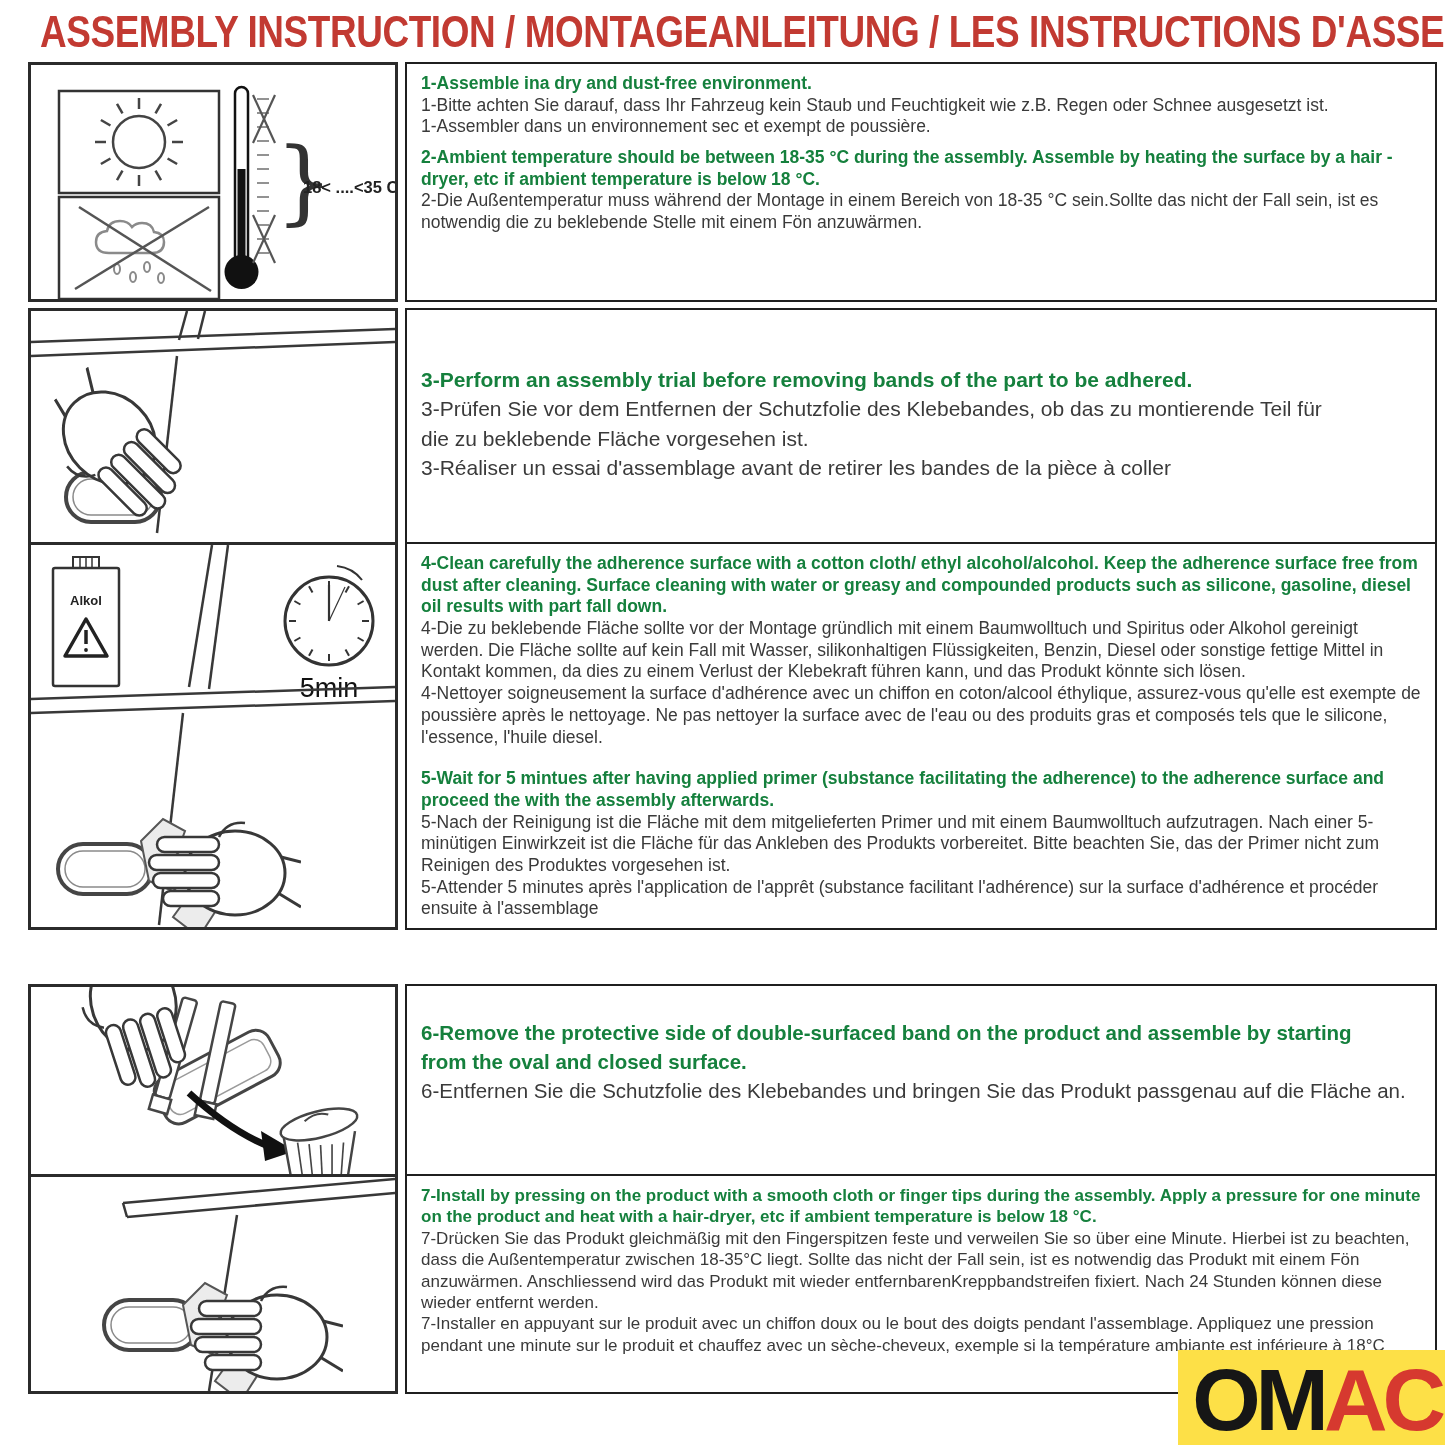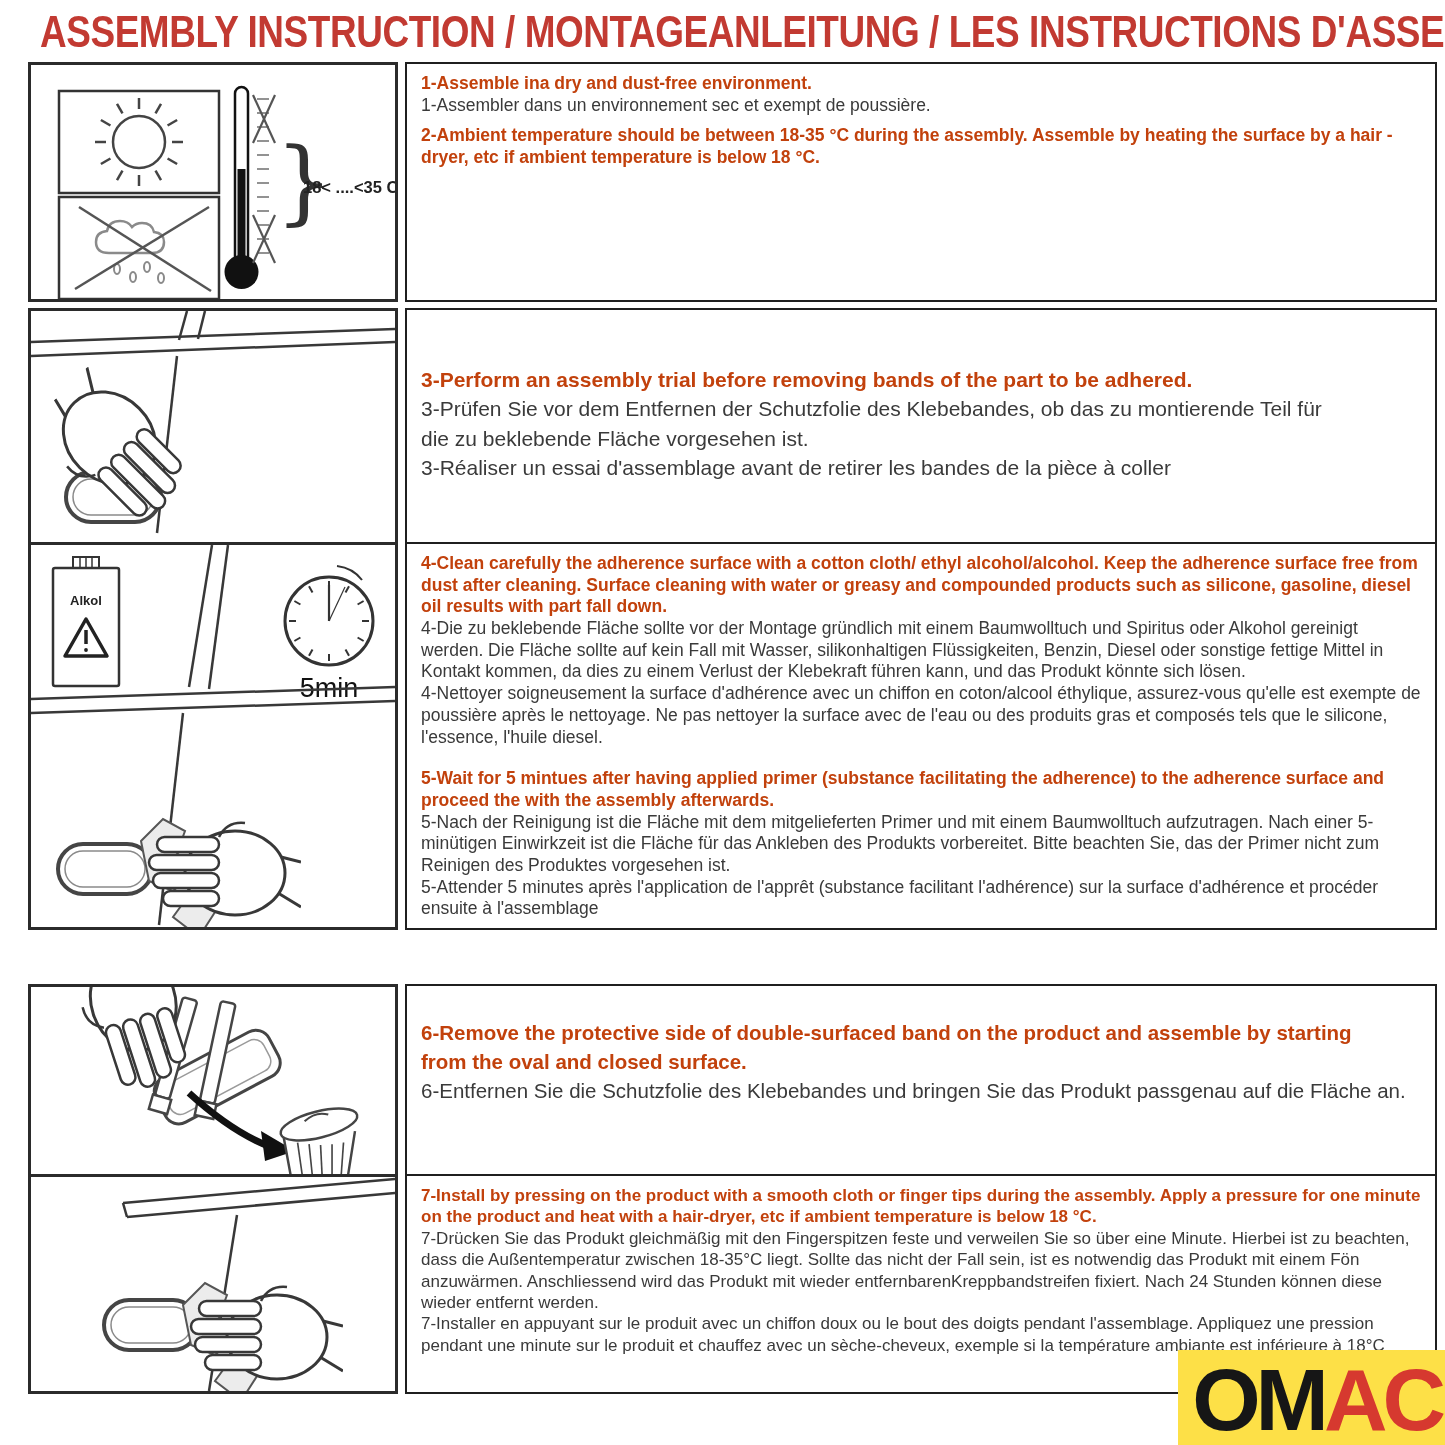--- a/index.html
+++ b/index.html
@@ -23,21 +23,21 @@
     width:1032px;flex:none;border:2.5px solid #1f1f1f;box-sizing:border-box;
     background:#fff;padding:9px 14px;overflow:hidden;
   }
   #row1{top:62px;height:240px;}
   #row2{top:308px;height:281px;}
   #row3{top:542px;height:388px;}
   #row4{top:984px;height:218px;}
   #row5{top:1174px;height:220px;}
 
   .para{margin:0;font-size:17.5px;line-height:1.24;color:#3a3a3a;max-width:1002px;}
-  .para.bold{font-weight:bold;color:#c2410c;}
+  .para.bold{font-weight:bold;color:#15803d;}
   .para.gap{margin-top:9px;}
 
   #row1 .para{max-width:980px;}
   #row2 .textbox{padding-top:55px;}
   #row2 .para{font-size:21px;line-height:1.4;max-width:905px;}
   #row3 .para.gap{margin-top:20px;}
   #row4 .textbox{padding-top:32px;}
   #row4 .para{font-size:20.5px;line-height:1.42;max-width:990px;}
   #row4 .para.bold{max-width:950px;}
   #row5 .para{font-size:17px;line-height:1.26;}
@@ -137,22 +137,24 @@
             <line x1="222" y1="150" x2="244" y2="198"></line>
               <line x1="244" y1="150" x2="222" y2="198"></line>
           </g>
           <text x="244" y="148" font-size="92" fill="#333" font-family="'DejaVu Serif',serif">}</text>
           <text x="272" y="128" font-size="16.5" font-weight="bold" fill="#222">18&lt; ....&lt;35 C</text>
         </g>
       </svg>
     </div>
     <div class="textbox">
         <p class="para bold">1-Assemble ina dry and dust-free environment.</p>
+        <p class="para">1-Bitte achten Sie darauf, dass Ihr Fahrzeug kein Staub und Feuchtigkeit wie z.B. Regen oder Schnee ausgesetzt ist.</p>
         <p class="para">1-Assembler dans un environnement sec et exempt de poussière.</p>
         <p class="para bold gap">2-Ambient temperature should be between 18-35 °C  during the assembly. Assemble by heating the surface by a hair -dryer, etc if ambient temperature is below 18 °C.</p>
+        <p class="para">2-Die Außentemperatur muss während der Montage in einem Bereich von 18-35 °C  sein.Sollte das nicht der Fall sein, ist es notwendig die zu beklebende Stelle mit einem Fön anzuwärmen.</p>
       </div>
   </div>
 
   <div class="row" id="row2">
     <div class="illus">
       <svg viewBox="0 0 364 222" preserveAspectRatio="xMinYMin meet">
         <g fill="none" stroke="#383838" stroke-width="2.5">
           <path d="M0,31 L364,18"></path>
             <path d="M0,45 L364,31"></path>
           <path d="M148,29 L156,0"></path>

